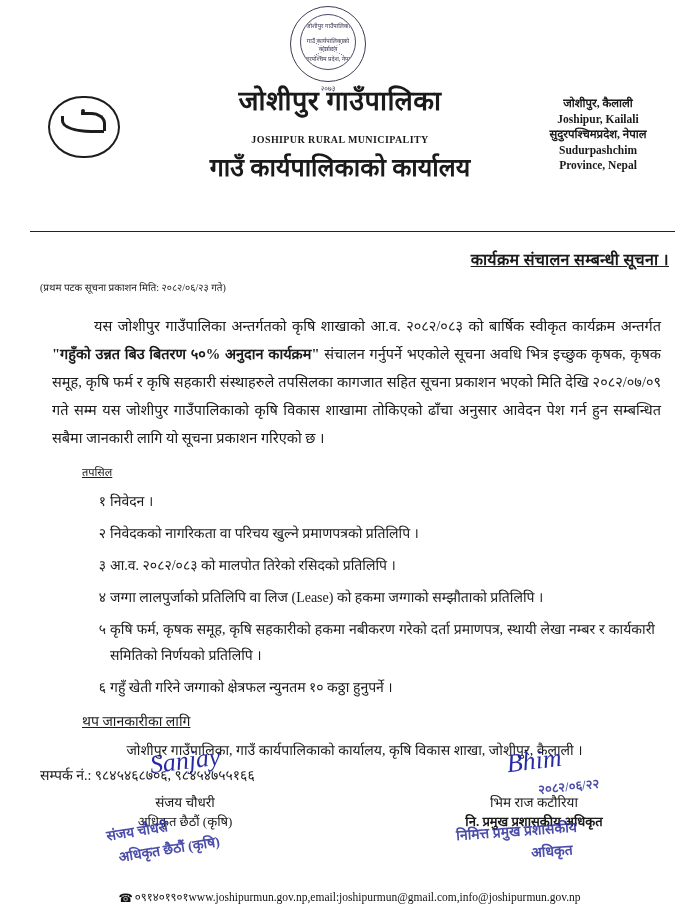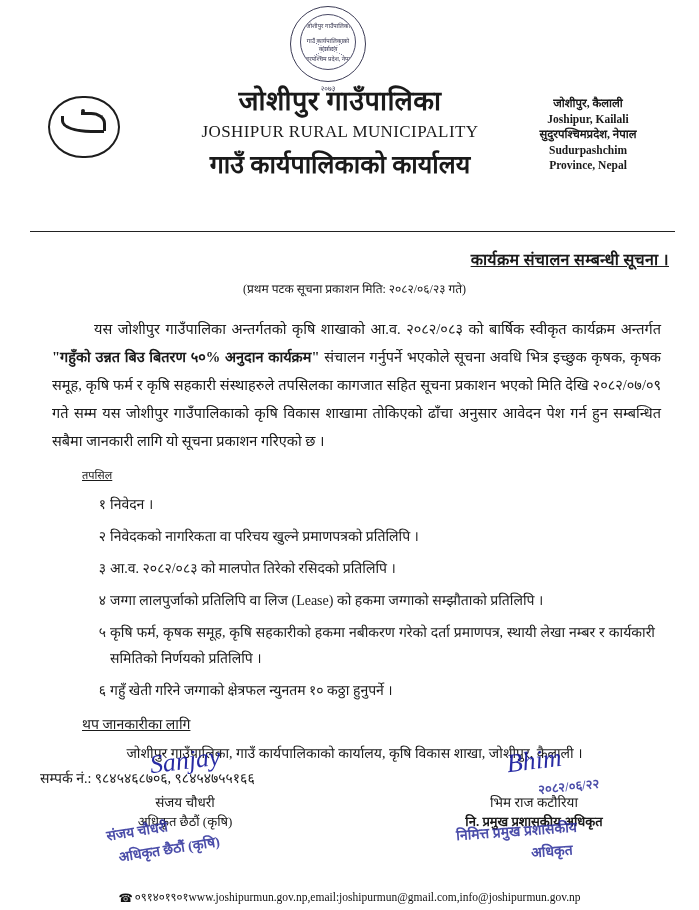--- a/index.html
+++ b/index.html
@@ -159,40 +159,40 @@
     width: 420px;
     text-align: center;
   }
   .t-np-1 {
     font-size: 27px;
     font-weight: bold;
     letter-spacing: .5px;
     line-height: 34px;
   }
   .t-en-1 {
-    font-size: 17px;
-    font-weight: normal;
+    font-size: 10px;
+    font-weight: bold;
     letter-spacing: .4px;
-    margin-top: 4px;
+    margin-top: 16px;
   }
   .t-np-2 {
     font-size: 25px;
     font-weight: bold;
     line-height: 32px;
     margin-top: 7px;
   }
   .t-en-2 {
     font-size: 15.5px;
     font-weight: bold;
     margin-top: 13px;
   }
 
   .addr-block {
     position: absolute;
-    right: 36px;
+    right: 26px;
     top: 96px;
     width: 150px;
     text-align: center;
     font-size: 11.5px;
     line-height: 15.5px;
     font-weight: bold;
   }
 
   .rule {
     position: absolute;
@@ -211,22 +211,21 @@
   }
   .doc-title {
     text-align: right;
     font-size: 16px;
     font-weight: bold;
     margin-top: 6px;
     letter-spacing: .3px;
   }
   .doc-title u { text-decoration: underline; }
   .doc-subtitle {
-    text-align: center;
-    font-size: 12px;
+    font-size: 10px;
     margin-top: 10px;
   }
 
   .para {
     margin-top: 18px;
     font-size: 14.5px;
     line-height: 28px;
     text-align: justify;
     text-justify: inter-word;
     padding: 0 8px 0 12px;

